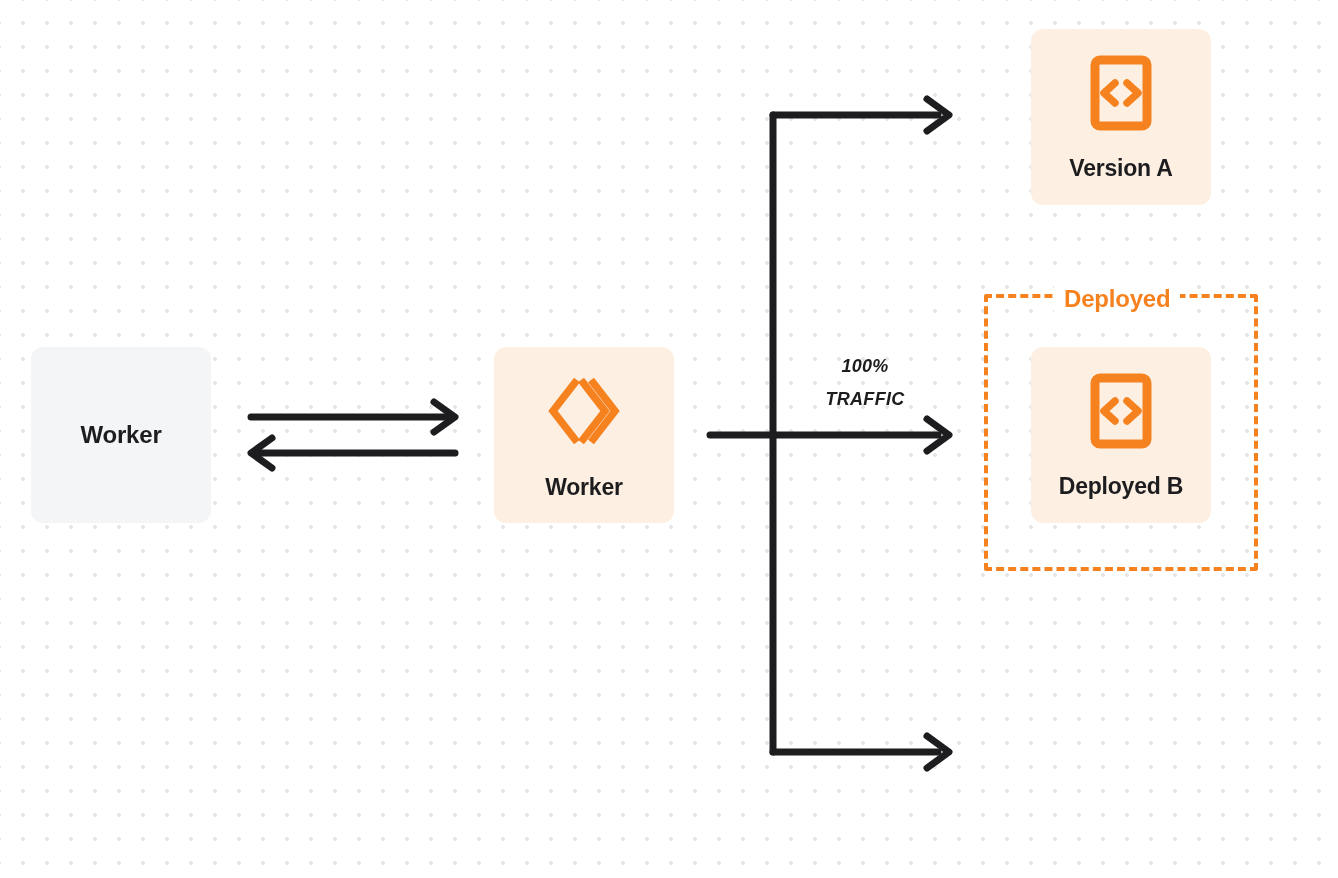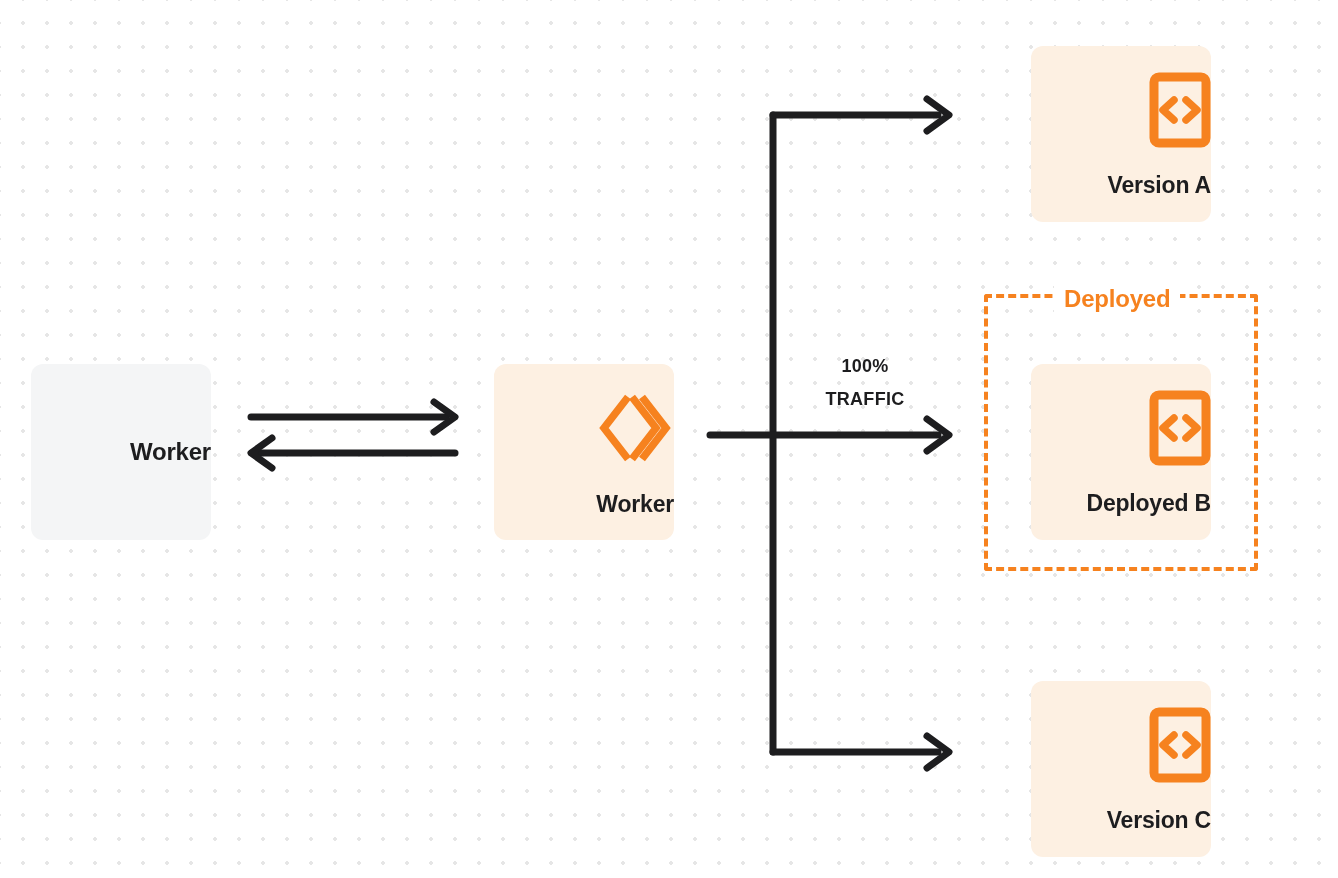--- a/index.html
+++ b/index.html
@@ -16,24 +16,23 @@
     background-image: radial-gradient(#e6e6e6 1.6px, transparent 1.7px);
     background-size: 24px 24px;
     background-position: 11px 11px;
     font-family: "Liberation Sans", sans-serif;
     -webkit-font-smoothing: antialiased;
   }
   .node {
     position: absolute;
     display: flex;
     flex-direction: column;
-    align-items: flex-end;
+    align-items: center;
     justify-content: center;
     box-sizing: border-box;
-    margin-top: 17px;
   }
   .node-client {
     left: 31px;
     top: 347px;
     width: 180px;
     height: 176px;
     background: #f4f5f6;
     border-radius: 12px;
   }
   .node-worker {
@@ -103,20 +102,21 @@
     position: absolute;
     left: 790px;
     top: 350px;
     width: 150px;
     text-align: center;
     color: #1d1d1f;
     font-size: 18px;
     font-weight: 700;
     line-height: 33px;
     letter-spacing: 0.3px;
+    font-style: italic;
   }
   .traffic-label span { display: block; }
 
   svg.edges {
     position: absolute;
     left: 0;
     top: 0;
     width: 1338px;
     height: 878px;
     overflow: visible;
@@ -209,26 +209,14 @@
         <rect x="5" y="5" width="52" height="66" rx="5" ry="5" fill="none" stroke="#f6821f" stroke-width="9"></rect>
         <g fill="none" stroke="#f6821f" stroke-width="7.5" stroke-linecap="round" stroke-linejoin="round">
           <path d="M 25 28 L 14 38 L 25 48"></path>
           <path d="M 37 28 L 48 38 L 37 48"></path>
         </g>
       </svg>
     </span>
     <div class="node-label">Deployed B</div>
   </div>
 
-  <div class="node node-version node-version-c">
-    <span class="icon-wrap">
-      <svg width="62" height="76" viewBox="0 0 62 76" xmlns="http://www.w3.org/2000/svg">
-        <rect x="5" y="5" width="52" height="66" rx="5" ry="5" fill="none" stroke="#f6821f" stroke-width="9"></rect>
-        <g fill="none" stroke="#f6821f" stroke-width="7.5" stroke-linecap="round" stroke-linejoin="round">
-          <path d="M 25 28 L 14 38 L 25 48"></path>
-          <path d="M 37 28 L 48 38 L 37 48"></path>
-        </g>
-      </svg>
-    </span>
-    <div class="node-label">Version C</div>
-  </div>
 
 </div>
 
 </body></html>

